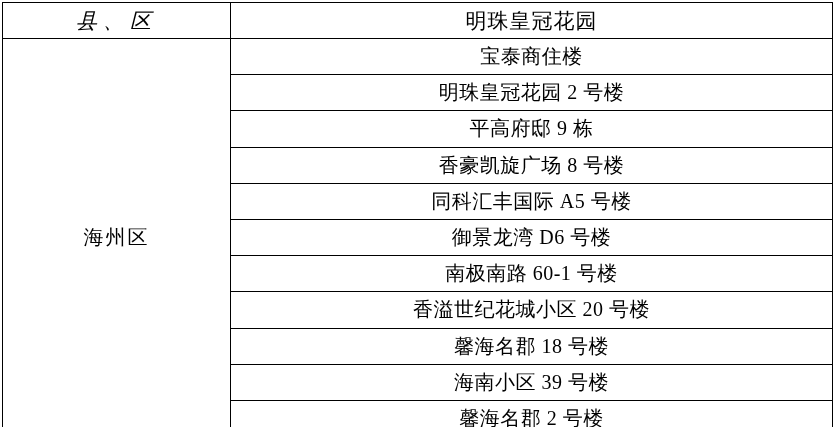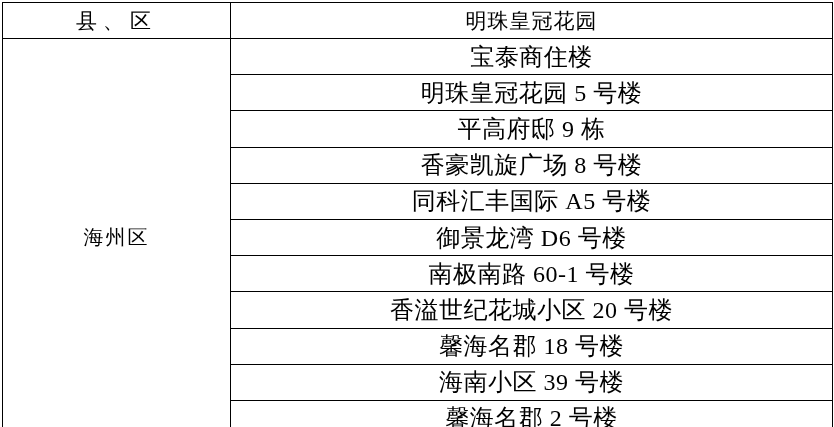--- a/index.html
+++ b/index.html
@@ -32,24 +32,25 @@
   }
   thead th {
     height: 35px;
     font-weight: bold;
     font-size: 21px;
     letter-spacing: 1px;
   }
   thead th.head-district {
     letter-spacing: 6px;
     padding-left: 6px;
+    font-style: italic;
   }
   tbody td {
     height: 35.2px;
-    font-size: 24px;
+    font-size: 20px;
     letter-spacing: 0.5px;
   }
   td.district-cell {
     font-size: 20px;
     letter-spacing: 2px;
   }
 </style>
 </head>
 <body>
 
@@ -63,21 +64,21 @@
       <th class="head-district">县、区</th>
       <th class="head-list">明珠皇冠花园</th>
     </tr>
   </thead>
   <tbody>
     <tr>
       <td class="district-cell" rowspan="11">海州区</td>
       <td>宝泰商住楼</td>
     </tr>
     <tr>
-      <td>明珠皇冠花园 5 号楼</td>
+      <td>明珠皇冠花园 2 号楼</td>
     </tr>
     <tr>
       <td>平高府邸 9 栋</td>
     </tr>
     <tr>
       <td>香豪凯旋广场 8 号楼</td>
     </tr>
     <tr>
       <td>同科汇丰国际 A5 号楼</td>
     </tr>

